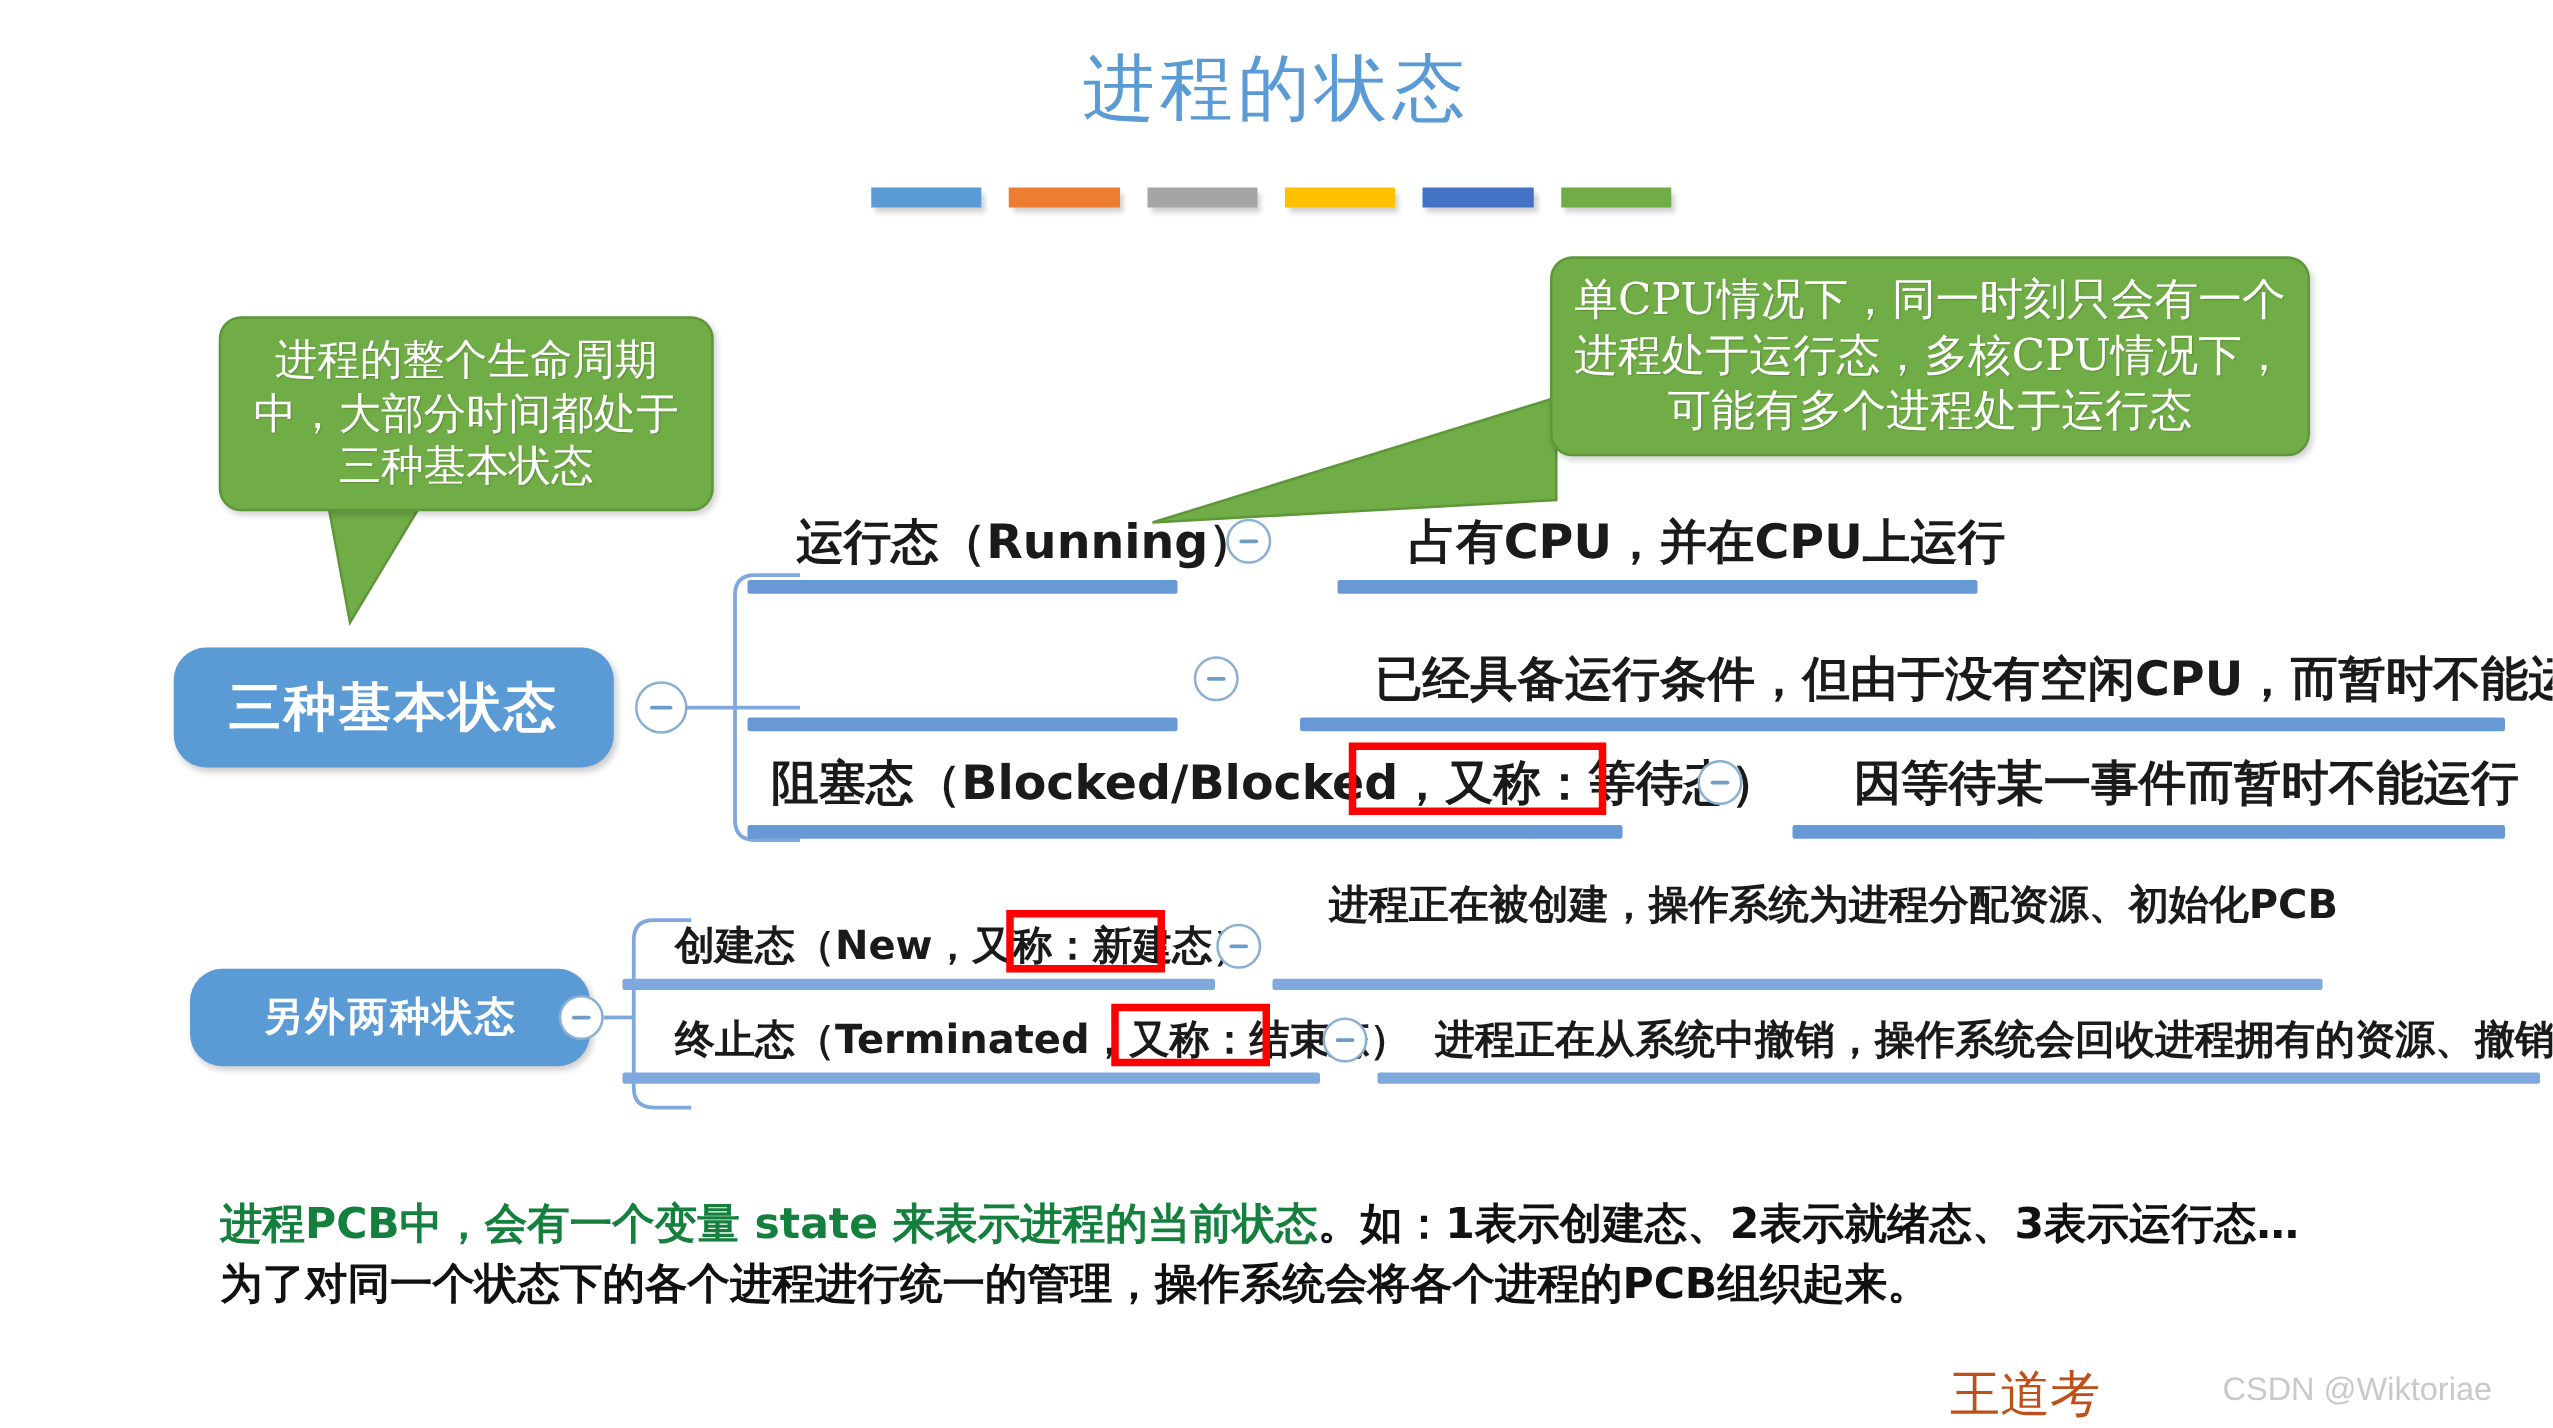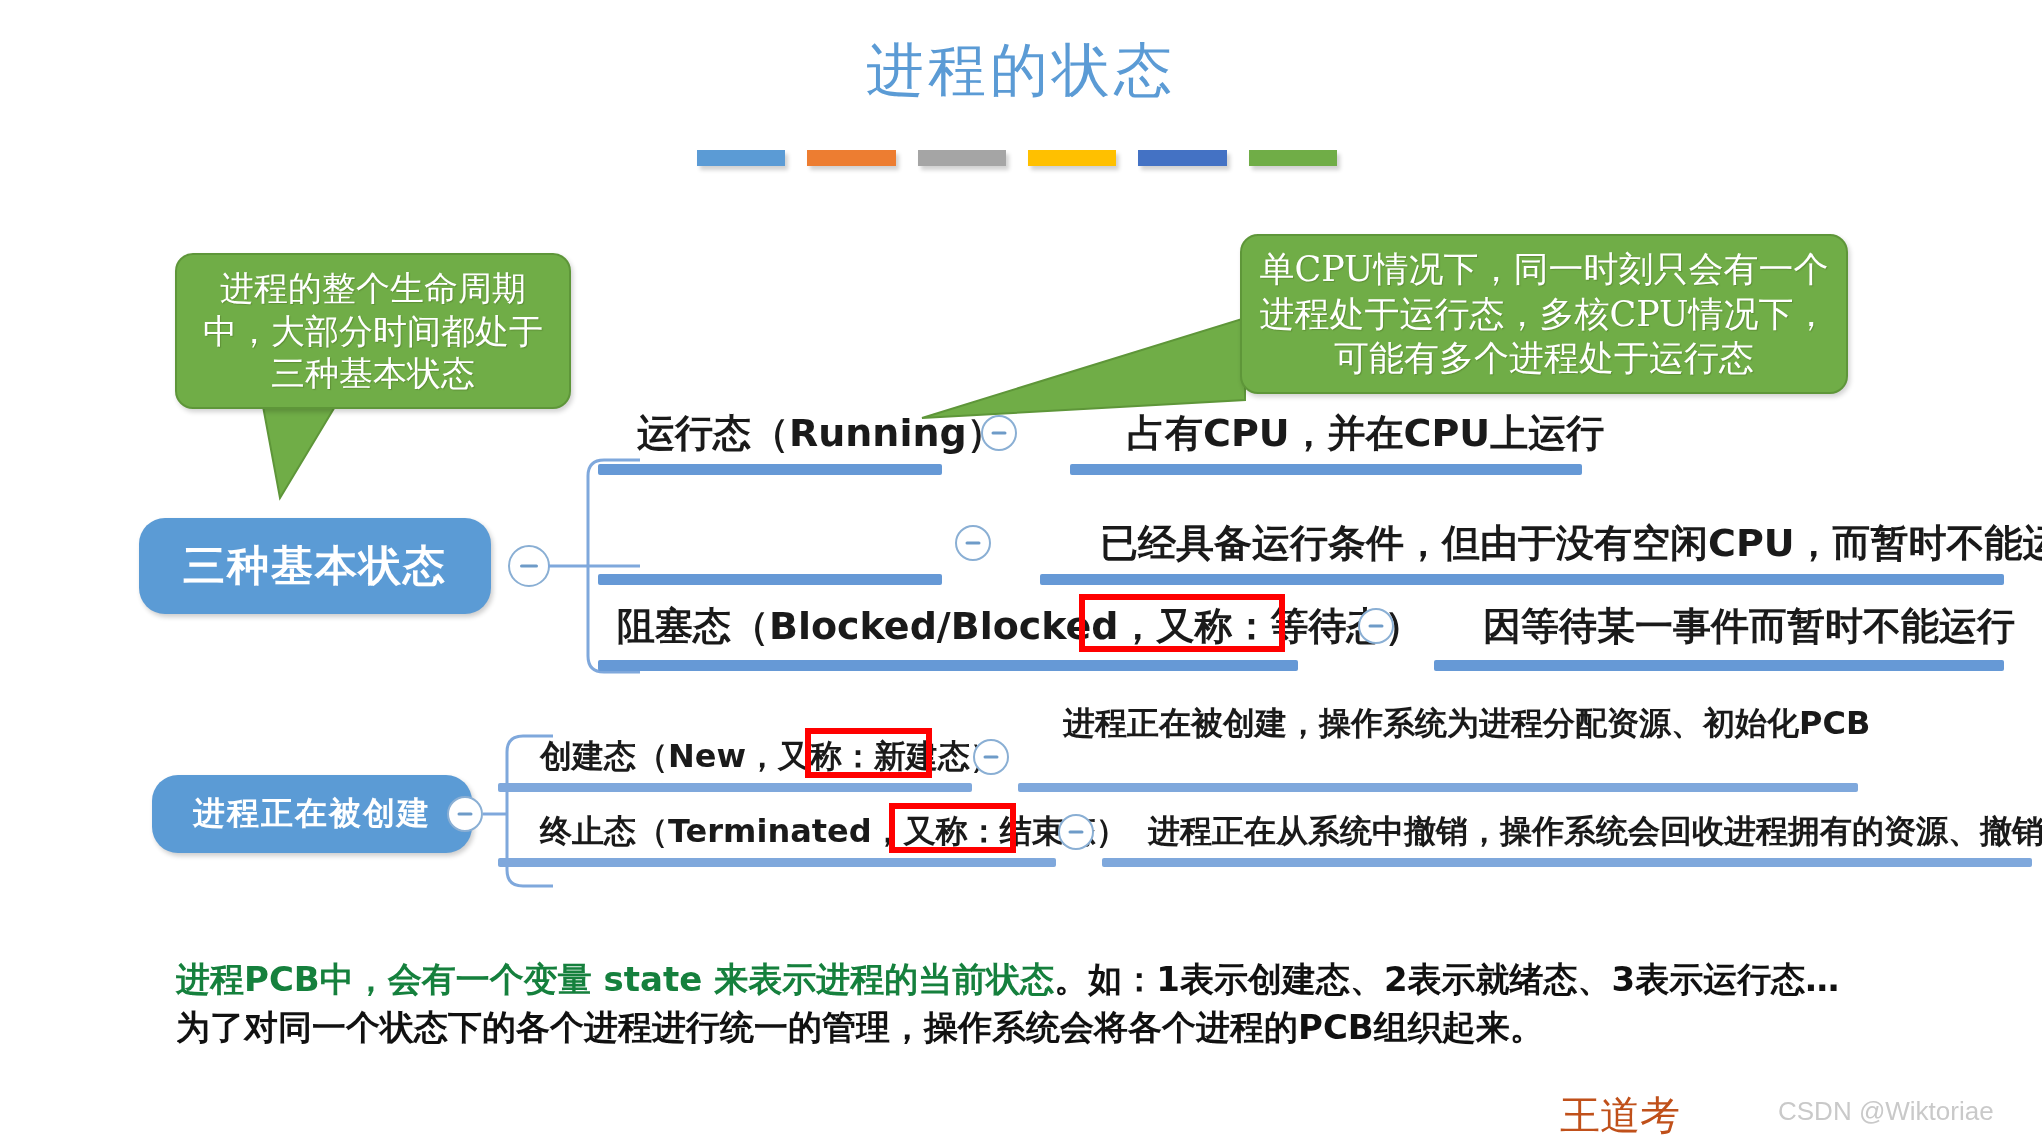--- a/index.html
+++ b/index.html
@@ -22,21 +22,21 @@
   
   .callout{
     position:absolute;background:#70AD47;border:2px solid #5E9639;border-radius:18px;
     color:#ffffff;text-align:center;
     font-family:"DejaVu Serif","Liberation Serif",serif;
     text-shadow:1px 1px 1px rgba(80,120,40,.55);
     box-shadow:2px 3px 5px rgba(0,0,0,.18);
     display:flex;align-items:center;justify-content:center;
   }
   #callout-left{left:175px;top:253px;width:396px;height:156px;font-size:34px;line-height:1.25;padding:4px 10px;box-sizing:border-box;}
-  #callout-right{left:1240px;top:234px;width:608px;height:160px;font-size:35px;line-height:1.28;padding:4px 14px;box-sizing:border-box;}
+  #callout-right{left:1240px;top:205px;width:608px;height:160px;font-size:35px;line-height:1.28;padding:4px 14px;box-sizing:border-box;}
   .tail{position:absolute;overflow:visible;pointer-events:none;}
 
   
   .mnode{
     position:absolute;background:#5B9BD5;border-radius:26px;color:#fff;font-weight:bold;
     display:flex;align-items:center;justify-content:center;
     box-shadow:2px 3px 5px rgba(0,0,0,.20);
     font-family:"DejaVu Sans","Liberation Sans",sans-serif;letter-spacing:2px;
   }
   #node-three{left:139px;top:518px;width:352px;height:96px;font-size:42px;}
@@ -124,21 +124,21 @@
 
   <div class="topic" style="left:617px;top:601px;font-size:38px;">
     <span>阻塞态（Blocked/Blocked，</span><span>又称：等待态）</span>
   </div>
   <div class="redbox" style="left:1079px;top:594px;width:206px;height:58px;"></div>
   <div class="uline" style="left:598px;top:660px;width:700px;"></div>
   <div class="minus sm" style="left:1358px;top:608px;"></div>
   <div class="topic" style="left:1483px;top:601px;font-size:38px;">因等待某一事件而暂时不能运行</div>
   <div class="uline" style="left:1434px;top:660px;width:570px;"></div>
 
-  <div class="mnode" id="node-two">进程正在被创建</div>
+  <div class="mnode" id="node-two">另外两种状态</div>
 
   <div class="minus sm" style="left:447px;top:796px;"></div>
 
   <svg style="position:absolute;left:483px;top:730px;width:120px;height:160px;overflow:visible">
     <path d="M0,84 H24" stroke="#7FA8DC" stroke-width="3" fill="none"></path>
     <path d="M24,84 V22 Q24,6 40,6 H70" stroke="#7FA8DC" stroke-width="3" fill="none"></path>
     <path d="M24,84 V140 Q24,156 40,156 H70" stroke="#7FA8DC" stroke-width="3" fill="none"></path>
   </svg>
 
   <div class="topic" style="left:540px;top:735px;font-size:32px;">

